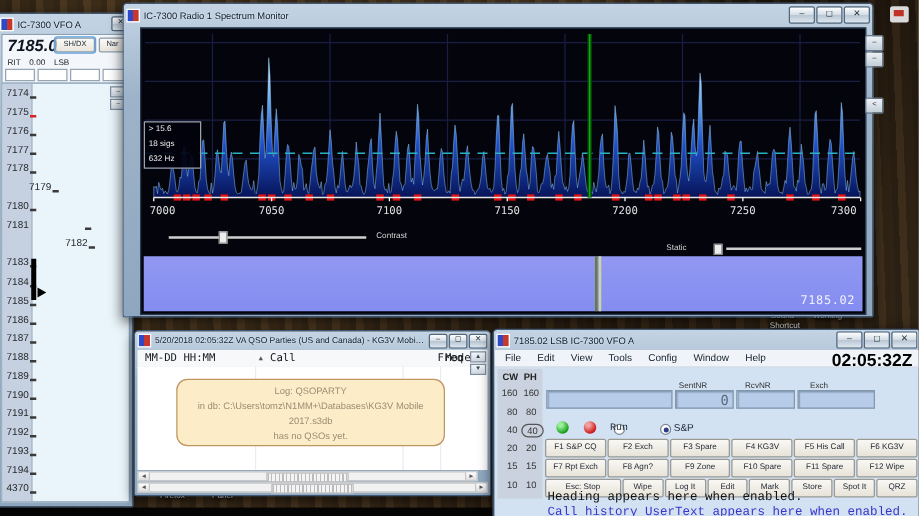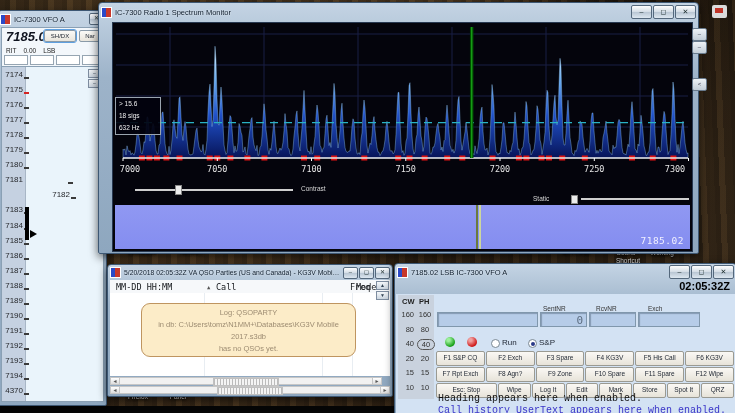--- a/index.html
+++ b/index.html
@@ -103,21 +103,21 @@
     background:repeating-linear-gradient(90deg,#bbb 0 1px,#f4f4f4 1px 3px);border:1px solid #c0c0c0;}
   .vspin{position:absolute;left:268px;top:16px;display:flex;flex-direction:column;gap:1px;}
 
   
   #entry-win{left:394px;top:263px;width:341px;height:151px;z-index:5;}
   #entry-win .tb{height:14px;}
   .menubar{position:absolute;left:1px;top:16px;width:339px;height:14px;background:#f0f4f8;
     display:flex;align-items:center;gap:13px;padding-left:8px;box-sizing:border-box;
     border-bottom:1px solid #d4dce4;}
   .menu-item{font-size:8px;color:#15202c;}
-  .clock{position:absolute;right:6px;top:16px;font-size:11px;font-weight:bold;color:#000;}
+  .clock{position:absolute;right:6px;top:16px;font-size:14px;font-weight:bold;color:#000;}
   .entry-body{position:absolute;left:1px;top:30px;width:339px;height:139px;background:#d3e2f3;}
   .band-strip{position:absolute;left:2px;top:1px;width:36px;height:104px;background:#c9d2de;}
   .band-hdr{position:absolute;top:3px;font-size:7.5px;font-weight:bold;color:#222;}
   .band-row{position:absolute;left:2px;width:36px;font-size:7.5px;color:#333;}
   .band-row .cw{position:absolute;left:1px;width:15px;text-align:right;}
   .band-row .ph{position:absolute;left:19px;width:16px;text-align:center;}
   .band-row .ph.sel{border:1px solid #555;border-radius:7px;}
   .efield{position:absolute;height:15px;background:#b6cce8;border:1px solid #8097ac;box-sizing:border-box;
     box-shadow:inset 1px 1px 1px rgba(40,60,80,.35);}
   .flabel{position:absolute;font-size:6.5px;color:#333;}
@@ -210,21 +210,21 @@
             <span class="bm-tick"></span>
           </div>
           <div class="bm-row" style="top: 46.15px;">
             <span class="bm-lab">7177</span>
             <span class="bm-tick"></span>
           </div>
           <div class="bm-row" style="top: 61.2px;">
             <span class="bm-lab">7178</span>
             <span class="bm-tick"></span>
           </div>
-          <div class="bm-row" style="top: 76.25px;">
+          <div class="bm-row" style="top: 76.25px; margin-left: 18px;">
             <span class="bm-lab">7179</span>
             <span class="bm-tick"></span>
           </div>
           <div class="bm-row" style="top: 91.3px;">
             <span class="bm-lab">7180</span>
             <span class="bm-tick"></span>
           </div>
           <div class="bm-row" style="top: 106.35px; gap: 44px;">
             <span class="bm-lab">7181</span>
             <span class="bm-tick"></span>
@@ -449,20 +449,29 @@
   <div id="entry-win" class="win">
     <div class="tb">
       <span class="appicon"></span>
       <span class="tb-title">7185.02 LSB IC-7300 VFO A</span>
       <span class="tbtns">
         <span class="wbtn">–</span>
         <span class="wbtn">◻</span>
         <span class="wbtn">✕</span>
       </span>
     </div>
+    <div class="menubar">
+        <span class="menu-item">File</span>
+        <span class="menu-item">Edit</span>
+        <span class="menu-item">View</span>
+        <span class="menu-item">Tools</span>
+        <span class="menu-item">Config</span>
+        <span class="menu-item">Window</span>
+        <span class="menu-item">Help</span>
+      </div>
     <span class="clock">02:05:32Z</span>
     <div class="entry-body">
       <div class="band-strip"></div>
       <span class="band-hdr" style="left:6px;">CW</span>
       <span class="band-hdr" style="left:23px;">PH</span>
       <div>
           <div class="band-row" style="top: 16px;">
             <span class="cw">160</span>
             <span class="ph">160</span>
           </div>
@@ -494,21 +503,21 @@
       </div>
       <div class="efield" style="left:193px;top:18px;width:47px;"></div>
       <div class="efield" style="left:242px;top:18px;width:62px;"></div>
       <span class="flabel" style="left:147px;top:11px;">SentNR</span>
       <span class="flabel" style="left:200px;top:11px;">RcvNR</span>
       <span class="flabel" style="left:252px;top:11px;">Exch</span>
 
       <span class="led green" style="left:49px;top:43px;"></span>
       <span class="led red" style="left:71px;top:43px;"></span>
       <span class="radio" style="left:95px;top:45px;"></span>
-      <span class="radio-label" style="left:106px;top:44px;">Run</span>
+      <span class="radio-label" style="left:92px;top:44px;font-family:Liberation Mono, monospace;">Run</span>
       <span class="radio sel" style="left:132px;top:45px;"></span>
       <span class="radio-label" style="left:143px;top:44px;">S&amp;P</span>
 
       <div class="btnrow" style="top:57px;">
           <span class="fkey">F1 S&amp;P CQ</span>
           <span class="fkey">F2 Exch</span>
           <span class="fkey">F3 Spare</span>
           <span class="fkey">F4 KG3V</span>
           <span class="fkey">F5 His Call</span>
           <span class="fkey">F6 KG3V</span>

